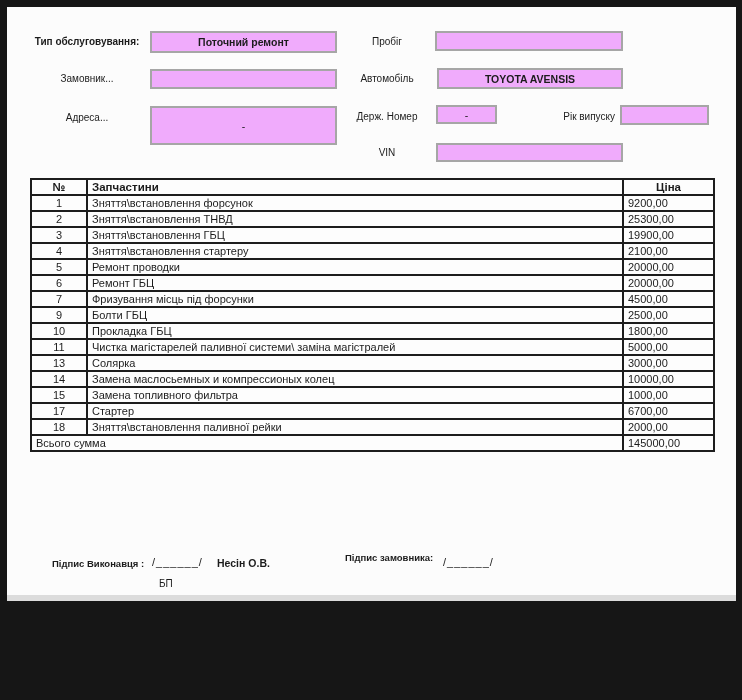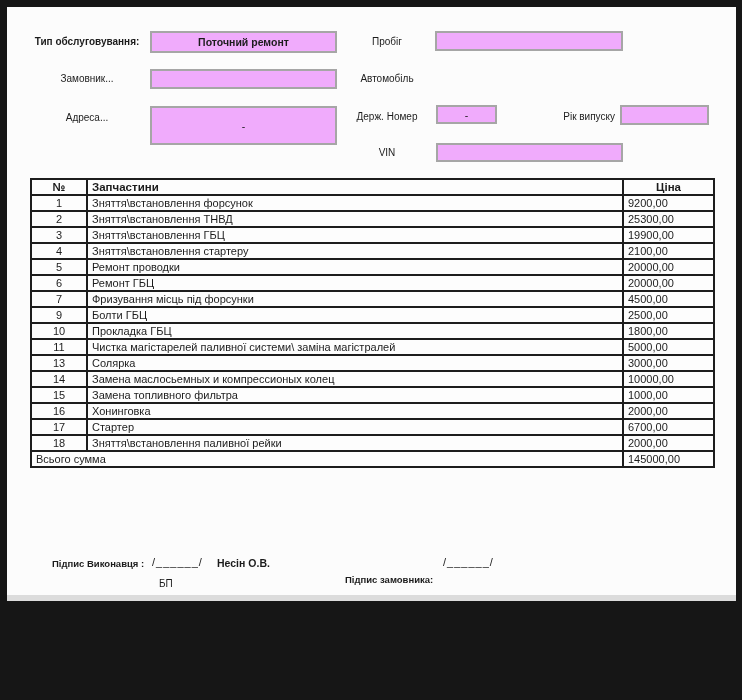--- a/index.html
+++ b/index.html
@@ -78,20 +78,21 @@
 <div class="doc">
 
   <div class="lbl bold ctr-left" style="top:29px;">Тип обслуговування:</div>
   <div class="field bold" style="left:143px; top:24px; width:187px; height:22px;">Поточний ремонт</div>
   <div class="lbl ctr-right" style="top:29px;">Пробіг</div>
   <div class="field" style="left:428px; top:24px; width:188px; height:20px;"></div>
 
   <div class="lbl ctr-left" style="top:66px;">Замовник...</div>
   <div class="field" style="left:143px; top:62px; width:187px; height:20px;"></div>
   <div class="lbl ctr-right" style="top:66px;">Автомобіль</div>
+  <div class="field bold" style="left:430px; top:61px; width:186px; height:21px;">TOYOTA AVENSIS</div>
 
   <div class="lbl ctr-left" style="top:105px;">Адреса...</div>
   <div class="field" style="left:143px; top:99px; width:187px; height:39px;">-</div>
   <div class="lbl ctr-right" style="top:104px;">Держ. Номер</div>
   <div class="field" style="left:429px; top:98px; width:61px; height:19px;">-</div>
   <div class="lbl" style="left:545px; top:104px; width:63px; text-align:right;">Рік випуску</div>
   <div class="field" style="left:613px; top:98px; width:89px; height:20px;"></div>
 
   <div class="lbl ctr-right" style="top:140px;">VIN</div>
   <div class="field" style="left:429px; top:136px; width:187px; height:19px;"></div>
@@ -169,25 +170,20 @@
           <td class="num">14</td>
           <td class="part">Замена маслосьемных и компрессионых колец</td>
           <td class="price">10000,00</td>
         </tr>
         <tr>
           <td class="num">15</td>
           <td class="part">Замена топливного фильтра</td>
           <td class="price">1000,00</td>
         </tr>
         <tr>
-          <td class="num">16</td>
-          <td class="part">Хонинговка</td>
-          <td class="price">2000,00</td>
-        </tr>
-        <tr>
           <td class="num">17</td>
           <td class="part">Стартер</td>
           <td class="price">6700,00</td>
         </tr>
         <tr>
           <td class="num">18</td>
           <td class="part">Зняття\встановлення паливної рейки</td>
           <td class="price">2000,00</td>
         </tr>
       </tbody>
@@ -196,17 +192,17 @@
         <td class="total-label" colspan="2">Всього сумма</td>
         <td class="price">145000,00</td>
       </tr>
     </tfoot>
   </table>
 
   <div class="sig label" style="left:30px; top:551px;padding-left:15px;">Підпис Виконавця :</div>
   <div class="sig slash" style="left:145px; top:549px;">/______/</div>
   <div class="sig name" style="left:210px; top:550px;">Несін  О.В.</div>
   <div class="sig stamp" style="left:152px; top:571px;text-align:right;">БП</div>
-  <div class="sig label" style="left:330px; top:567px;padding-left:8px;">Підпис замовника:</div>
+  <div class="sig label" style="left:330px; top:545px;padding-left:8px;">Підпис замовника:</div>
   <div class="sig slash" style="left:436px; top:549px;">/______/</div>
 
   <div class="gray-strip"></div>
 </div>
 
 </body></html>

